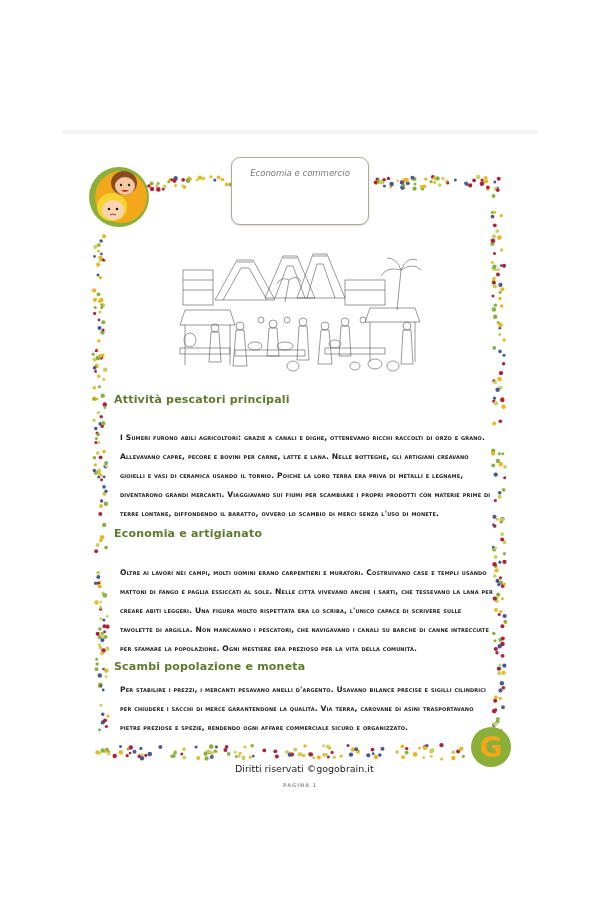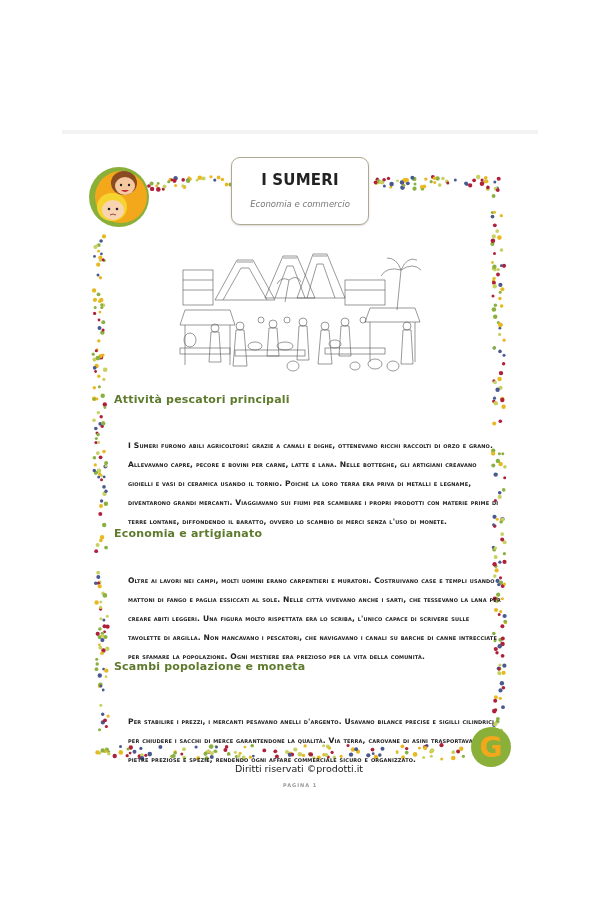--- a/index.html
+++ b/index.html
@@ -33,21 +33,21 @@
     position: absolute; left: 175px; top: 240px; width: 250px; height: 135px;
   }
   .section-h {
     position: absolute; left: 114px; font-family: "DejaVu Sans", sans-serif; font-weight: bold;
     font-size: 11px; color: #5e7a2c; letter-spacing: 0.2px;
   }
   .para {
     position: absolute; left: 112px; width: 376px;
     font-family: "DejaVu Sans", sans-serif; font-variant: small-caps; font-weight: bold;
     font-size: 7.6px; line-height: 19px; color: #222; letter-spacing: 0.15px;
-    margin: 16px;
+    margin: 8px;
   }
   .logo-g {
     position: absolute; left: 470px; top: 726px; width: 42px; height: 42px;
   }
   .rights {
     position: absolute; left: 235px; top: 763px; font-family: "DejaVu Sans", sans-serif;
     font-size: 9.5px; color: #222;
   }
   .page-num {
     position: absolute; left: 283px; top: 782px; font-family: "DejaVu Sans", sans-serif;
@@ -566,21 +566,20 @@
     <circle cx="41" cy="19" r="1.2" fill="#222"></circle>
   <path d="M33 24 Q37 28 41 24" fill="#c03030"></path>
   <ellipse cx="24" cy="41" rx="15" ry="14" fill="#f6d430"></ellipse>
   <ellipse cx="25" cy="44" rx="11" ry="10" fill="#f9d4b0"></ellipse>
   <circle cx="21" cy="43" r="1.3" fill="#222"></circle>
     <circle cx="29" cy="43" r="1.3" fill="#222"></circle>
   <path d="M22 49 Q25 47 28 49" stroke="#a04040" stroke-width="1" fill="none"></path>
 </svg>
 
 <div class="title-box">
-  <div class="t">I SUMERI</div>
   <div class="s">Economia e commercio</div>
 </div>
 
 <svg class="illustration" viewBox="0 0 250 135">
   <g stroke="#555" stroke-width="0.6" fill="none">
 
     <path d="M40 60 L62 20 L78 20 L100 60 Z"></path>
       <path d="M48 60 L66 28 L74 28 L92 60"></path>
     <path d="M90 58 L108 16 L122 16 L140 58 Z"></path>
       <path d="M100 58 L112 26 L118 26 L130 58"></path>
@@ -637,21 +636,21 @@
   </g>
 </svg>
 
 <div class="section-h" style="top:393px;">Attività pescatori principali</div>
 <p class="para" style="top:420px;">I Sumeri furono abili agricoltori: grazie a canali e dighe, ottenevano ricchi raccolti di orzo e grano. Allevavano capre, pecore e bovini per carne, latte e lana. Nelle botteghe, gli artigiani creavano gioielli e vasi di ceramica usando il tornio. Poiché la loro terra era priva di metalli e legname, diventarono grandi mercanti. Viaggiavano sui fiumi per scambiare i propri prodotti con materie prime di terre lontane, diffondendo il baratto, ovvero lo scambio di merci senza l'uso di monete.</p>
 
 <div class="section-h" style="top:527px;">Economia e artigianato</div>
 <p class="para" style="top:555px;">Oltre ai lavori nei campi, molti uomini erano carpentieri e muratori. Costruivano case e templi usando mattoni di fango e paglia essiccati al sole. Nelle città vivevano anche i sarti, che tessevano la lana per creare abiti leggeri. Una figura molto rispettata era lo scriba, l'unico capace di scrivere sulle tavolette di argilla. Non mancavano i pescatori, che navigavano i canali su barche di canne intrecciate per sfamare la popolazione. Ogni mestiere era prezioso per la vita della comunità.</p>
 
 <div class="section-h" style="top:660px;">Scambi popolazione e moneta</div>
-<p class="para" style="top:696px;">Per stabilire i prezzi, i mercanti pesavano anelli d'argento. Usavano bilance precise e sigilli cilindrici per chiudere i sacchi di merce garantendone la qualità. Via terra, carovane di asini trasportavano pietre preziose e spezie, rendendo ogni affare commerciale sicuro e organizzato.</p>
+<p class="para" style="top:672px;">Per stabilire i prezzi, i mercanti pesavano anelli d'argento. Usavano bilance precise e sigilli cilindrici per chiudere i sacchi di merce garantendone la qualità. Via terra, carovane di asini trasportavano pietre preziose e spezie, rendendo ogni affare commerciale sicuro e organizzato.</p>
 
 <svg class="logo-g" viewBox="0 0 42 42">
   <circle cx="21" cy="21" r="20" fill="#8ab03a"></circle>
   <text x="21" y="31" text-anchor="middle" font-family="DejaVu Sans, sans-serif" font-weight="bold" font-size="28" fill="#f2a81a">G</text>
 </svg>
 
-<div class="rights">Diritti riservati ©prodotti.it</div>
+<div class="rights">Diritti riservati ©gogobrain.it</div>
 <div class="page-num">PAGINA 1</div>
 
 </body></html>

